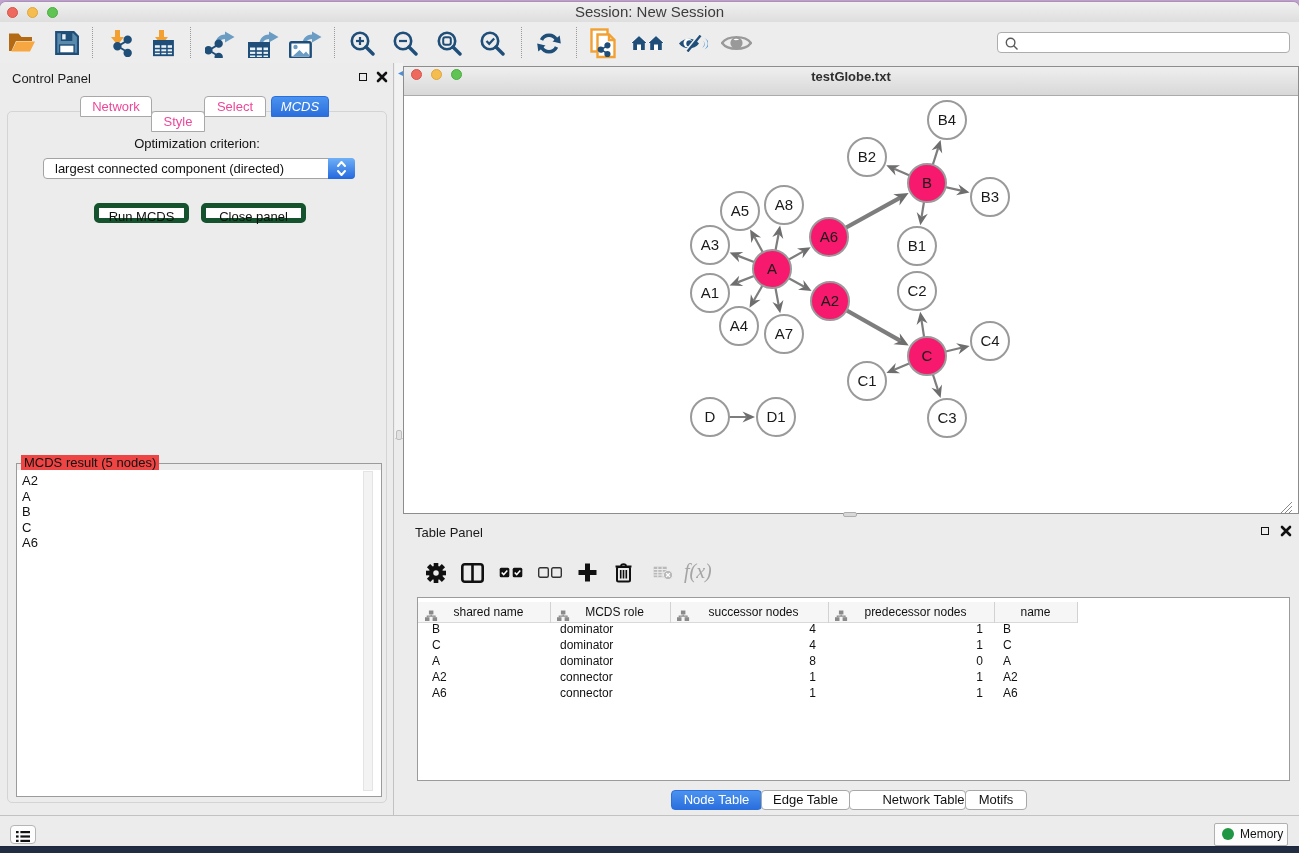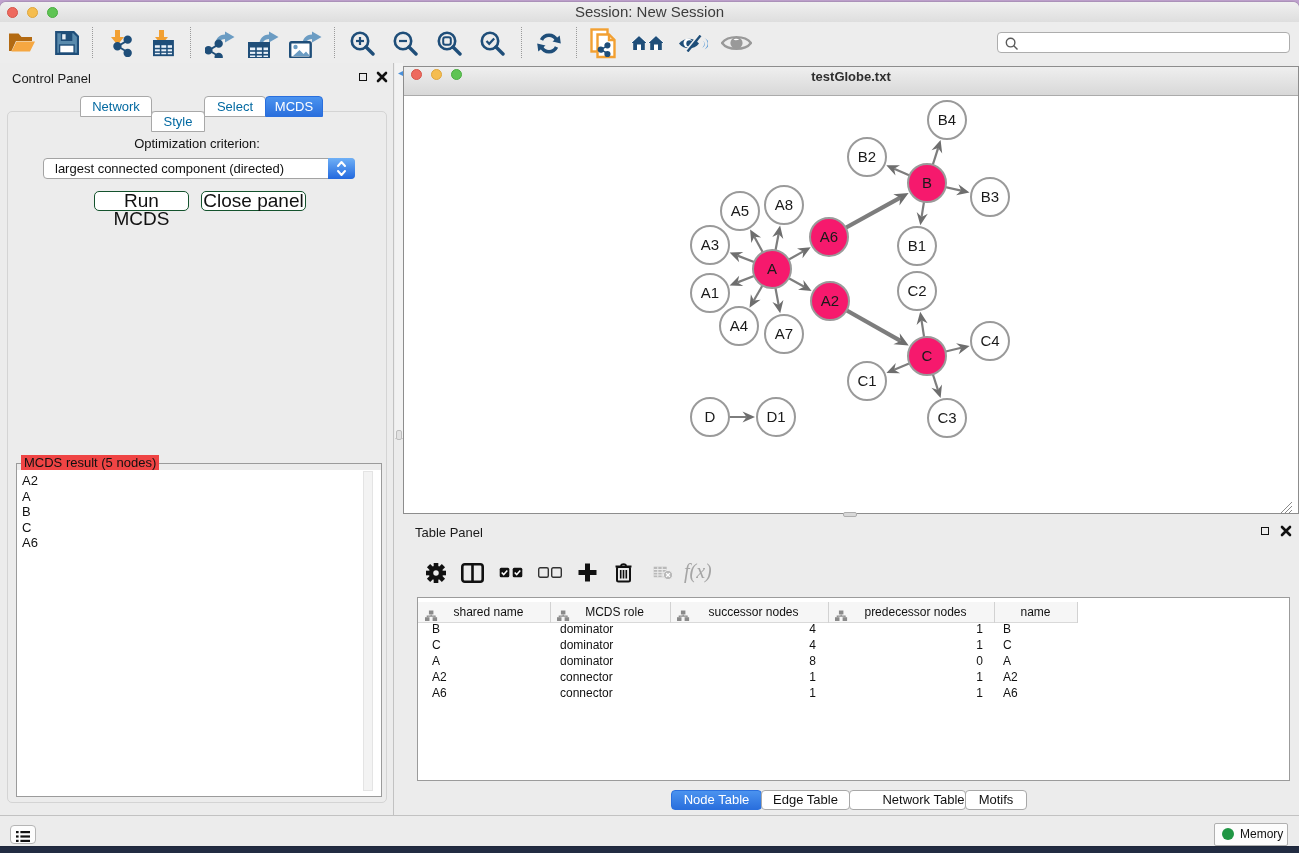--- a/index.html
+++ b/index.html
@@ -11,25 +11,25 @@
 #titlebar { left:0; top:0; width:1299px; height:21px; background:linear-gradient(#f0f0f0,#dedede); border-bottom:1px solid #bfbfbf; border-radius:6px 6px 0 0; }
 #titlebar .title { width:100%; text-align:center; font-size:15px; color:#3c3c3c; line-height:20px; }
 .tl { width:11px; height:11px; border-radius:50%; top:5px; }
 #toolbar { left:0; top:20px; width:1299px; height:41px; background:#ededed; }
 .vsep { top:5px; width:1px; height:31px; border-left:1px dotted #9a9a9a; }
 #searchbox { left:997px; top:10px; width:293px; height:21px; background:#fff; border:1px solid #adadad; border-radius:4px; }
 
 #cpanel { left:0; top:61px; width:394px; height:752px; background:#ececec; border-right:1px solid #c2c2c2; }
 .panehead { font-size:13px; color:#1a1a1a; }
 .tabrow { font-size:13px; }
-.tab { position:absolute; top:0; height:21px; background:#fff; border:1px solid #a8a8a8; border-radius:4px 4px 0 0; text-align:center; line-height:19px; color:#0369a1; }
+.tab { position:absolute; top:0; height:21px; background:#fff; border:1px solid #a8a8a8; border-radius:4px 4px 0 0; text-align:center; line-height:19px; color:#ec4899; }
 .tab.sel { background:linear-gradient(#4b93ef,#2a6fdd); border-color:#2a6fdd; color:#fff; }
 #combo { left:43px; top:95px; width:312px; height:21px; background:#fff; border:1px solid #a3a3a3; border-radius:4px; font-size:13px; line-height:19px; color:#111; padding-left:11px; }
 #combostep { right:-1px; top:-1px; width:27px; height:21px; background:linear-gradient(#6fb0f6,#2268de); border-radius:0 4px 4px 0; }
-.btn { position:absolute; background:#fff; border:1px solid #14532d; border-radius:5px; font-size:19px; text-align:center; color:#111; }
+.btn { position:absolute; background:#fff; border:5px solid #14532d; border-radius:5px; font-size:13px; text-align:center; color:#111;margin-top:12px; }
 #groupbox { left:16px; top:400px; width:366px; height:334px; border:1px solid #9b9b9b; }
 #grouplabel { left:21px; top:392px; background:#ef4444; padding:0 3px; font-size:13px; color:#111; }
 #mcdslist { left:17px; top:407px; width:364px; height:326px; padding-top:3px; background:#fff; font-size:13px; color:#111; }
 #mcdslist div.item { padding-left:5px; height:15.6px; line-height:15.6px; }
 #listscroll { right:8px; top:1px; width:10px; height:320px; background:#f3f3f3; border:1px solid #e4e4e4; }
 
 #gwin { left:403px; top:64px; width:896px; height:448px; background:#fff; border:1px solid #8d8d8d; }
 #gtitle { left:0; top:0; width:894px; height:29px; background:linear-gradient(#efefef,#d8d8d8); border-bottom:1px solid #ababab; }
 #gtitle .title { width:100%; text-align:center; font-size:13px; font-weight:bold; color:#2e2e2e; line-height:19px; }
 
@@ -213,21 +213,21 @@
     <div class="abs panehead" style="left:12px;top:8px;">Control Panel</div>
     <div class="abs" style="left:359px;top:10px;width:8px;height:8px;border:1.5px solid #111;"></div>
       <svg class="abs" style="left:376px;top:8px" width="12" height="12" viewBox="0 0 12 12">
         <path d="M2 2 L10 10 M10 2 L2 10" stroke="#111" stroke-width="2.6" stroke-linecap="round"></path>
       </svg>
     <div class="abs" style="left:7px;top:48px;width:380px;height:692px;background:#ececec;border:1px solid #d4d4d4;border-radius:5px;"></div>
     <div class="abs tabrow" style="left:0;top:33px;width:394px;height:21px;">
       <div class="tab" style="left:80px;width:72px;">Network</div>
       <div class="tab" style="left:151px;width:54px;margin-top:15px;">Style</div>
       <div class="tab" style="left:204px;width:62px;">Select</div>
-      <div class="tab sel" style="left:265px;width:58px;">MCDS</div>
+      <div class="tab sel" style="left:271px;width:58px;font-style:italic;">MCDS</div>
     </div>
 
     <div class="abs" style="left:0;top:73px;width:394px;text-align:center;font-size:13px;color:#111;">Optimization criterion:</div>
     <div class="abs" id="combo">largest connected component (directed)
       <div class="abs" id="combostep">
           <svg class="abs" style="left:7px;top:2px;" width="13" height="17" viewBox="0 0 13 17">
             <path d="M3 6 L6.5 2 L10 6" stroke="#fff" stroke-width="2" fill="none" stroke-linecap="round" stroke-linejoin="round"></path>
             <path d="M3 11 L6.5 15 L10 11" stroke="#fff" stroke-width="2" fill="none" stroke-linecap="round" stroke-linejoin="round"></path>
           </svg>
         </div>

